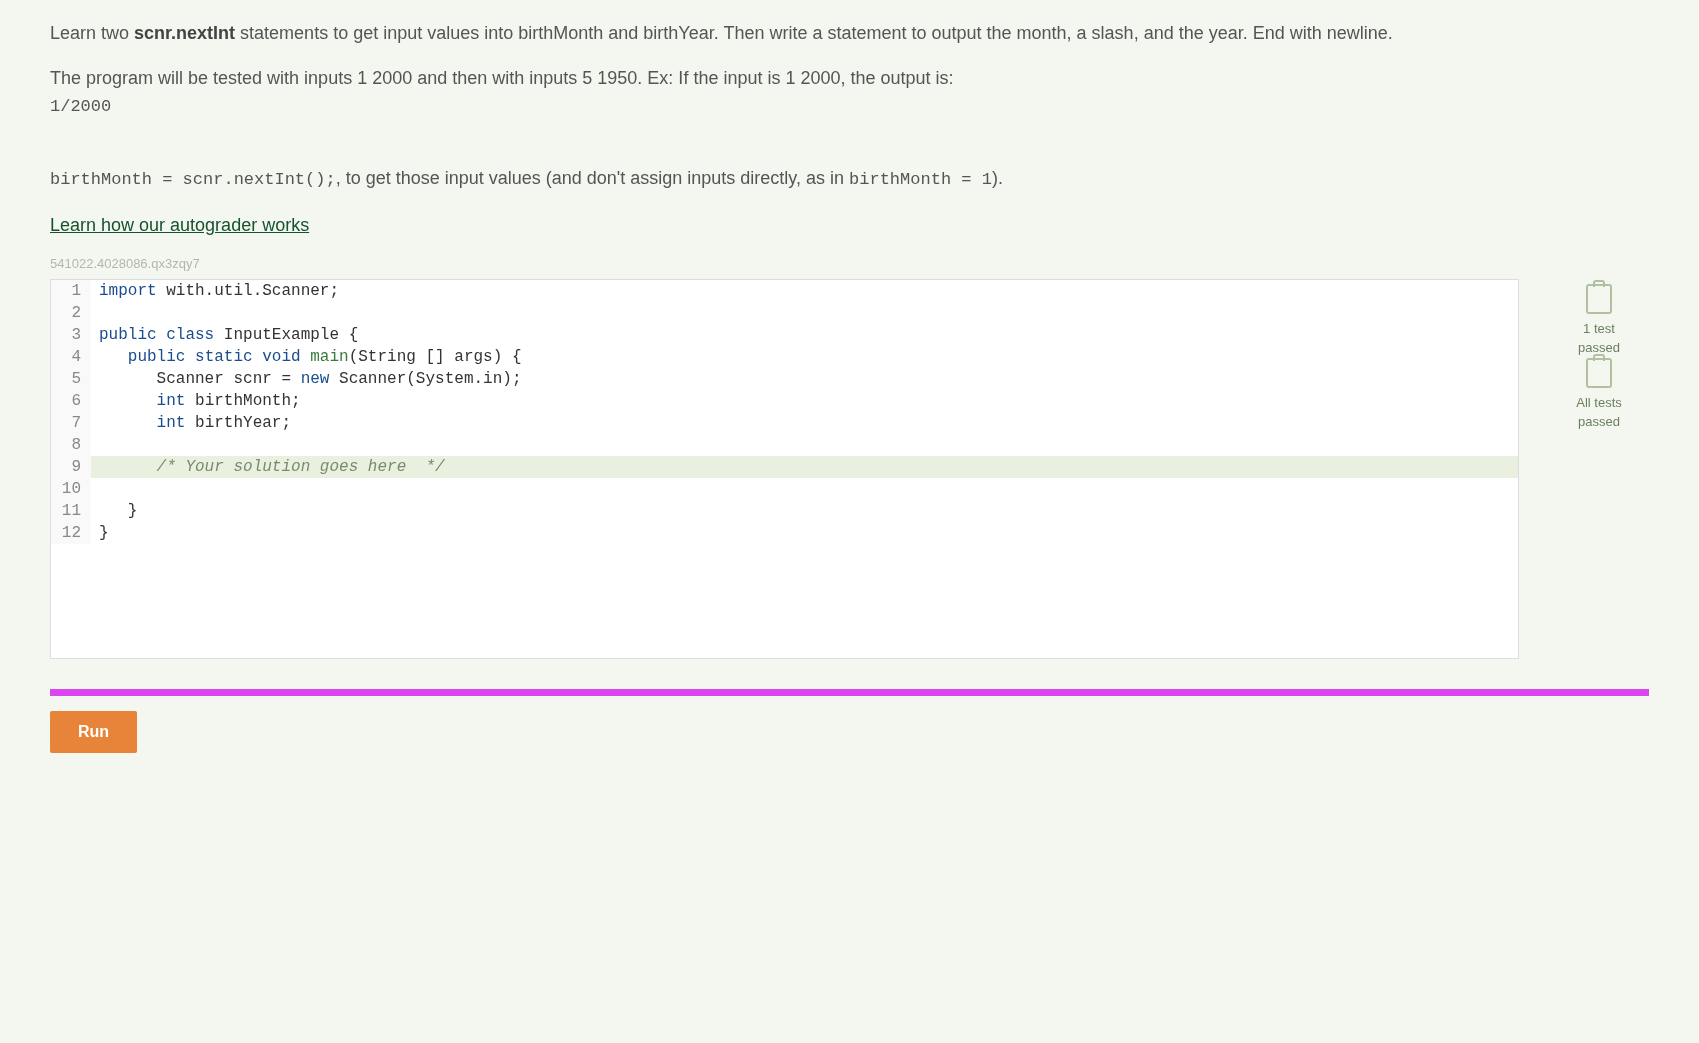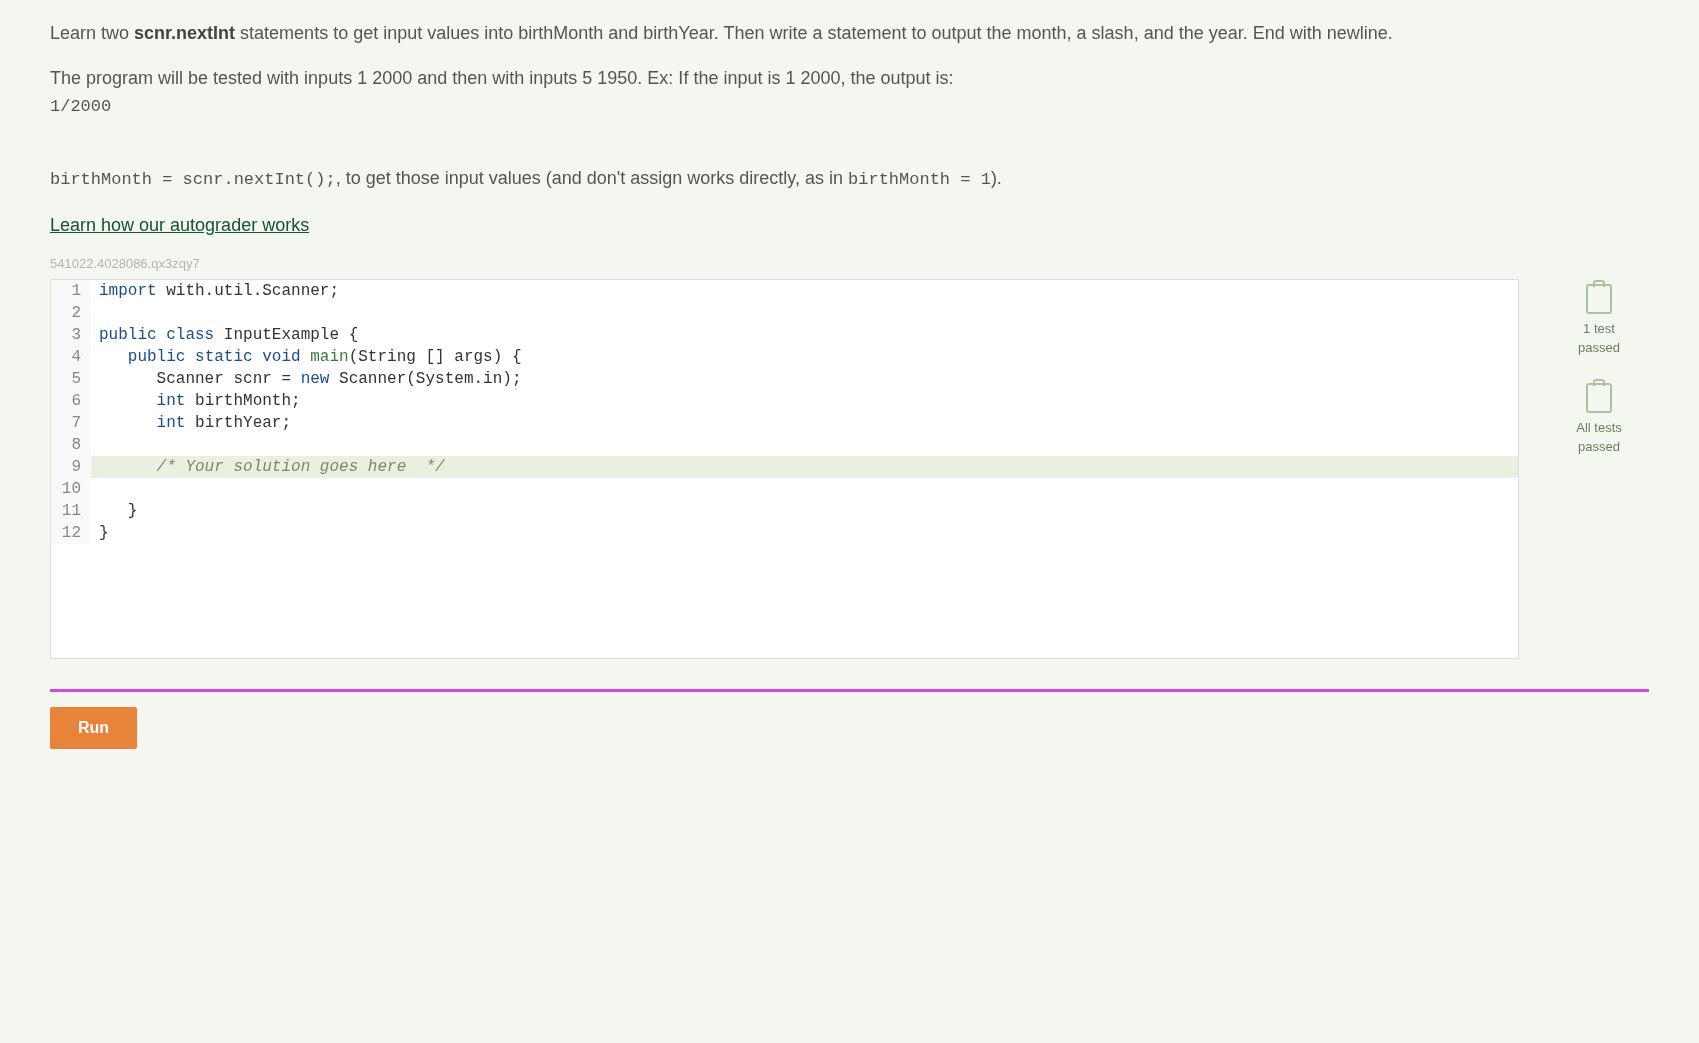--- a/index.html
+++ b/index.html
@@ -78,21 +78,20 @@
     .line-content.highlighted {
       background: #eaf0e0;
     }
     .kw-blue { color: #1a4d8f; }
     .kw-green { color: #3a7a3a; }
     .comment { color: #7a8a6a; font-style: italic; }
     .status-panel {
       width: 100px;
       display: flex;
       flex-direction: column;
-      gap: 25px;
       padding-top: 5px;
     }
     .status-item {
       text-align: center;
       font-size: 13px;
       color: #6a8060;
     }
     .status-icon {
       width: 26px;
       height: 30px;
@@ -108,21 +107,21 @@
       left: 5px;
       right: 5px;
       height: 5px;
       border: 2px solid #b0c0a0;
       border-bottom: none;
       border-radius: 3px 3px 0 0;
     }
     .controls {
       margin-top: 30px;
       padding-top: 15px;
-      border-top: 3px solid #d946ef;
+      border-top: 7px solid #d946ef;
     }
     .run-button {
       background: #e8833a;
       color: #fff;
       border: none;
       padding: 12px 28px;
       font-size: 16px;
       font-weight: bold;
       cursor: pointer;
       border-radius: 2px;
@@ -136,21 +135,21 @@
 <div class="instructions">
   <p>
     <span>Learn two </span><span class="bold">scnr.nextInt</span><span> statements to get input values into birthMonth and birthYear. Then write a statement to output the month, a slash, and the year. End with newline.</span>
   </p>
   <p>
     <span>The program will be tested with inputs 1 2000 and then with inputs 5 1950. Ex: If the input is 1 2000, the output is:</span><br>
     <span class="mono">1/2000</span>
   </p>
   <p>
     <br>
-    <span class="mono">birthMonth = scnr.nextInt();</span><span>, to get those input values (and don't assign works directly, as in </span><span class="mono">birthMonth = 1</span><span>).</span>
+    <span class="mono">birthMonth = scnr.nextInt();</span><span>, to get those input values (and don't assign inputs directly, as in </span><span class="mono">birthMonth = 1</span><span>).</span>
   </p>
 </div>
 
 <a class="autograder-link">Learn how our autograder works</a>
 
 <div class="watermark">541022.4028086.qx3zqy7</div>
 
 <div class="editor-wrapper">
   <div class="code-editor" id="code-editor">
       <div class="code-line">

